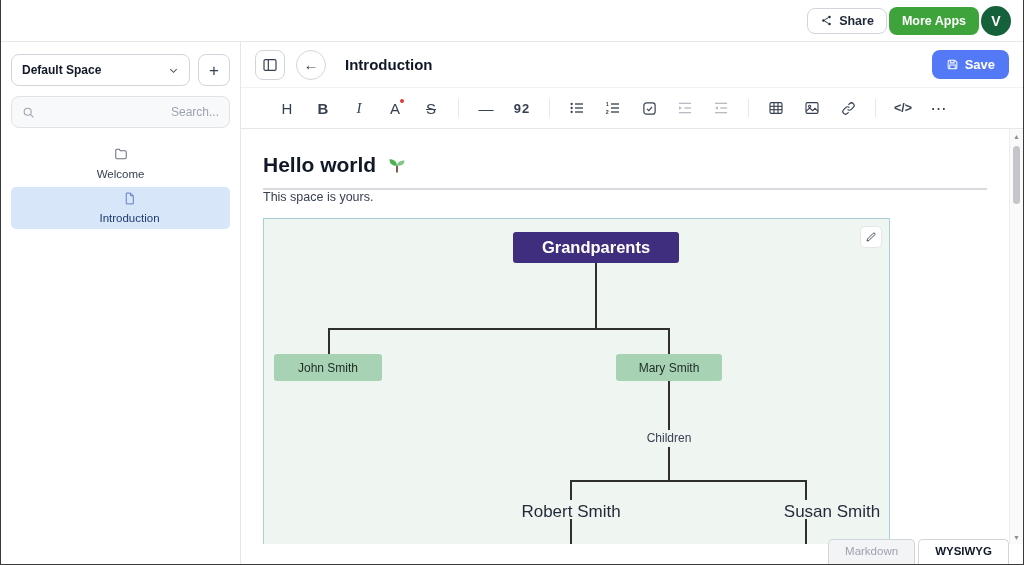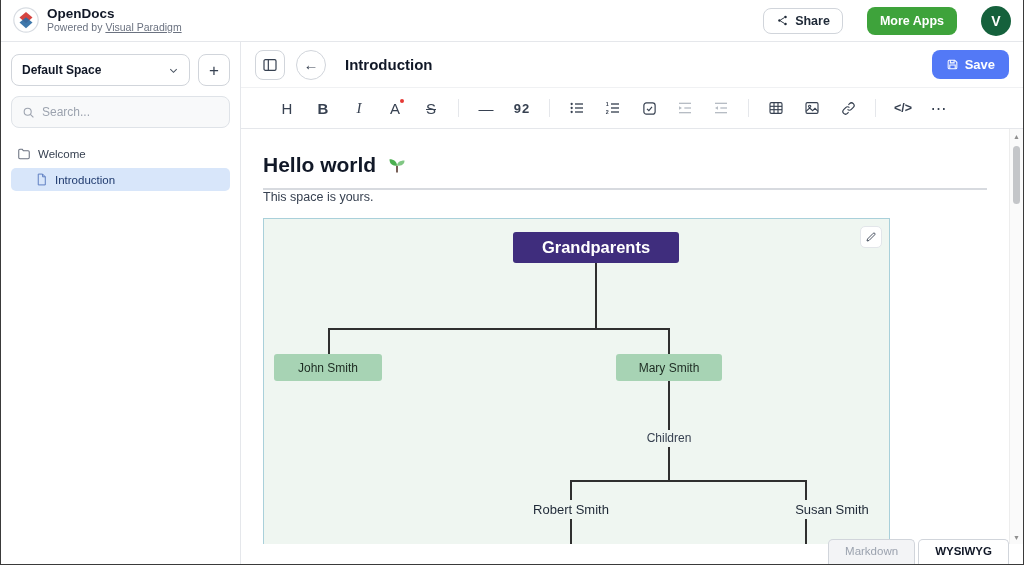--- a/index.html
+++ b/index.html
@@ -7,38 +7,38 @@
   body { font-family:"Liberation Sans", sans-serif; background:#fff; color:#1f2937; overflow:hidden; }
   .app { width:1024px; height:565px; display:flex; flex-direction:column; border:1px solid #3a3a3a; border-top:none; }
 
   
   .header { height:42px; flex:0 0 42px; display:flex; align-items:center; padding:0 12px; border-bottom:1px solid #e5e7eb; background:#fff; }
   .brand { display:flex; align-items:center; gap:8px; }
   .brand-text { display:flex; flex-direction:column; line-height:1.1; }
   .brand-name { font-size:13.5px; font-weight:700; color:#111827; }
   .brand-sub { font-size:10.5px; color:#6b7280; }
   .brand-sub a { color:#6b7280; }
-  .header-right { margin-left:auto; display:flex; align-items:center; gap:24px; }
+  .header-right { margin-left:auto; display:flex; align-items:center; gap:2px; }
   .btn-share { display:flex; align-items:center; gap:6px; background:#fff; border:1px solid #d1d5db; border-radius:8px; padding:5px 12px; font-size:12.5px; font-weight:700; color:#1f2937; cursor:pointer; }
   .btn-moreapps { background:#3ea33b; color:#fff; border:none; border-radius:8px; padding:7px 13px; font-size:12.5px; font-weight:700; cursor:pointer; }
   .avatar { width:30px; height:30px; border-radius:50%; background:#15613c; color:#fff; font-size:14px; font-weight:700; display:flex; align-items:center; justify-content:center; cursor:pointer; }
 
   
   .layout { flex:1; display:flex; min-height:0; }
 
   
   .sidebar { width:240px; flex:0 0 240px; border-right:1px solid #e5e7eb; padding:12px 10px; background:#fff; }
   .space-row { display:flex; gap:8px; }
   .space-select { flex:1; height:32px; border:1px solid #d1d5db; border-radius:8px; display:flex; align-items:center; justify-content:space-between; padding:0 10px; font-size:12px; font-weight:700; color:#111827; cursor:pointer; background:#fff; }
   .btn-plus { width:32px; height:32px; border:1px solid #d1d5db; border-radius:8px; background:#fff; font-size:17px; color:#374151; cursor:pointer; line-height:1; }
   .search-box { margin-top:10px; height:32px; border:1px solid #dfe3e8; border-radius:8px; background:#f8f9fa; display:flex; align-items:center; gap:7px; padding:0 10px; }
-  .search-box input { border:none; outline:none; background:transparent; font-size:12px; color:#374151; width:100%; font-family:"Liberation Sans", sans-serif; }
+  .search-box input { border:none; outline:none; background:transparent; font-size:12px; color:#374151; width:100%; font-family:"Liberation Sans", sans-serif;text-align:right; }
   .search-box input::placeholder { color:#9ca3af; }
   .tree { margin-top:14px; font-size:11.5px; color:#374151; }
-  .tree-row { display:flex; align-items:center; gap:7px; padding:5px 6px; border-radius:5px; cursor:pointer; }
+  .tree-row { display:flex; align-items:center; gap:7px; padding:5px 6px; border-radius:5px; cursor:pointer;flex-direction:column; }
   .tree-row.child { margin-left:0; padding-left:24px; margin-top:2px; }
   .tree-row.active { background:#d8e6fa; color:#1f3a6e; }
   .icon { display:inline-flex; align-items:center; justify-content:center; }
   .icon svg { display:block; }
 
   
   .main { flex:1; display:flex; flex-direction:column; min-width:0; position:relative; background:#fff; }
   .doc-toolbar { height:46px; flex:0 0 46px; display:flex; align-items:center; gap:11px; padding:0 14px; border-bottom:1px solid #f0f1f3; }
   .tb-btn { width:30px; height:30px; border:1px solid #d1d5db; background:#fff; border-radius:8px; display:flex; align-items:center; justify-content:center; cursor:pointer; color:#374151; font-size:15px; }
   .tb-btn.round { border-radius:16px; }
@@ -65,21 +65,21 @@
 
   
   .diagram { position:relative; margin-top:14px; width:627px; height:340px; background:#eff6f1; border:1px solid #a9d0da; }
   .d-edit { position:absolute; top:7px; right:7px; width:22px; height:22px; background:#fff; border:1px solid #e3e6ea; border-radius:5px; display:flex; align-items:center; justify-content:center; cursor:pointer; }
   .node { position:absolute; display:flex; align-items:center; justify-content:center; border-radius:3px; }
   .node.root { left:249px; top:13px; width:166px; height:31px; background:#3f2d7d; color:#fff; font-size:16.5px; font-weight:700; }
   .node.member { background:#a7d3b4; color:#1d2b22; font-size:12px; height:27px; }
   .node.john { left:10px; top:135px; width:108px; }
   .node.mary { left:352px; top:135px; width:106px; }
   .d-label { position:absolute; font-size:12px; color:#374151; text-align:center; transform:translateX(-50%); white-space:nowrap; }
-  .d-name { position:absolute; font-size:13px; color:#1f2937; text-align:center; transform:translateX(-50%); white-space:nowrap; }
+  .d-name { position:absolute; font-size:17px; color:#1f2937; text-align:center; transform:translateX(-50%); white-space:nowrap; }
   .ln { position:absolute; background:#2f2f2f; }
   .ln.v { width:1.5px; }
   .ln.h { height:1.5px; }
 
   
   .scrollbar { position:absolute; top:0; right:0; bottom:20px; width:14px; background:#fafafa; border-left:1px solid #ededed; }
   .sb-arrow { height:14px; display:flex; align-items:center; justify-content:center; font-size:7px; color:#8f8f8f; cursor:pointer; }
   .sb-arrow.down { position:absolute; bottom:0; left:0; right:0; }
   .sb-thumb { position:absolute; top:17px; left:3px; width:7px; height:58px; background:#c4c6c9; border-radius:4px; cursor:pointer; }
 
@@ -88,36 +88,20 @@
   .mode-btn { border:1px solid #d1d5db; border-bottom:none; border-radius:5px 5px 0 0; padding:5px 16px 7px; font-size:11.5px; cursor:pointer; font-family:"Liberation Sans", sans-serif; }
   .mode-btn.md { background:#f3f4f6; color:#9ca3af; font-weight:400; }
   .mode-btn.wy { background:#fff; color:#111827; font-weight:700; }
 </style>
 </head>
 <body>
 
 <div class="app">
 
   <div class="header">
-    <div class="brand">
-      <span class="icon">
-        <svg width="26" height="26" viewBox="0 0 32 32">
-            <circle cx="16" cy="16" r="15" fill="#fff" stroke="#d8dce2" stroke-width="1.5"></circle>
-            <path d="M16 6l8 7-8 7-8-7z" fill="#d64541"></path>
-            <path d="M16 12.5l8 6.5-8 7-8-7z" fill="#2e6da4" opacity="0.92"></path>
-          </svg>
-      </span>
-      <div class="brand-text">
-        <span class="brand-name">OpenDocs</span>
-        <span class="brand-sub">
-          <span>Powered by</span>
-          <a href="#">Visual Paradigm</a>
-        </span>
-      </div>
-    </div>
     <div class="header-right">
       <button class="btn-share">
         <span class="icon">
           <svg width="13" height="13" viewBox="0 0 24 24" fill="#1f2937">
               <circle cx="6.5" cy="12" r="2.4"></circle>
               <circle cx="17.5" cy="5.5" r="2.4"></circle>
               <circle cx="17.5" cy="18.5" r="2.4"></circle>
               <g stroke="#1f2937" stroke-width="1.7">
                 <line x1="8.6" y1="10.8" x2="15.4" y2="6.7"></line>
                 <line x1="8.6" y1="13.2" x2="15.4" y2="17.3"></line>

